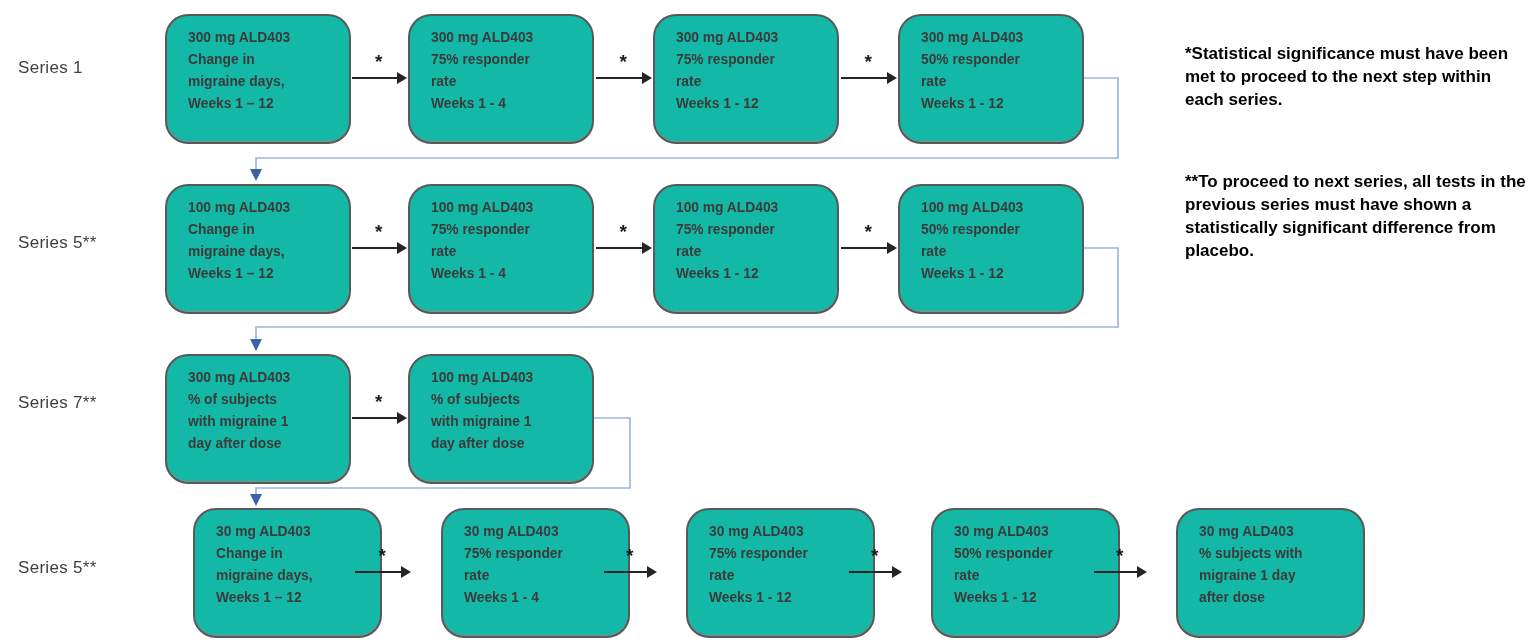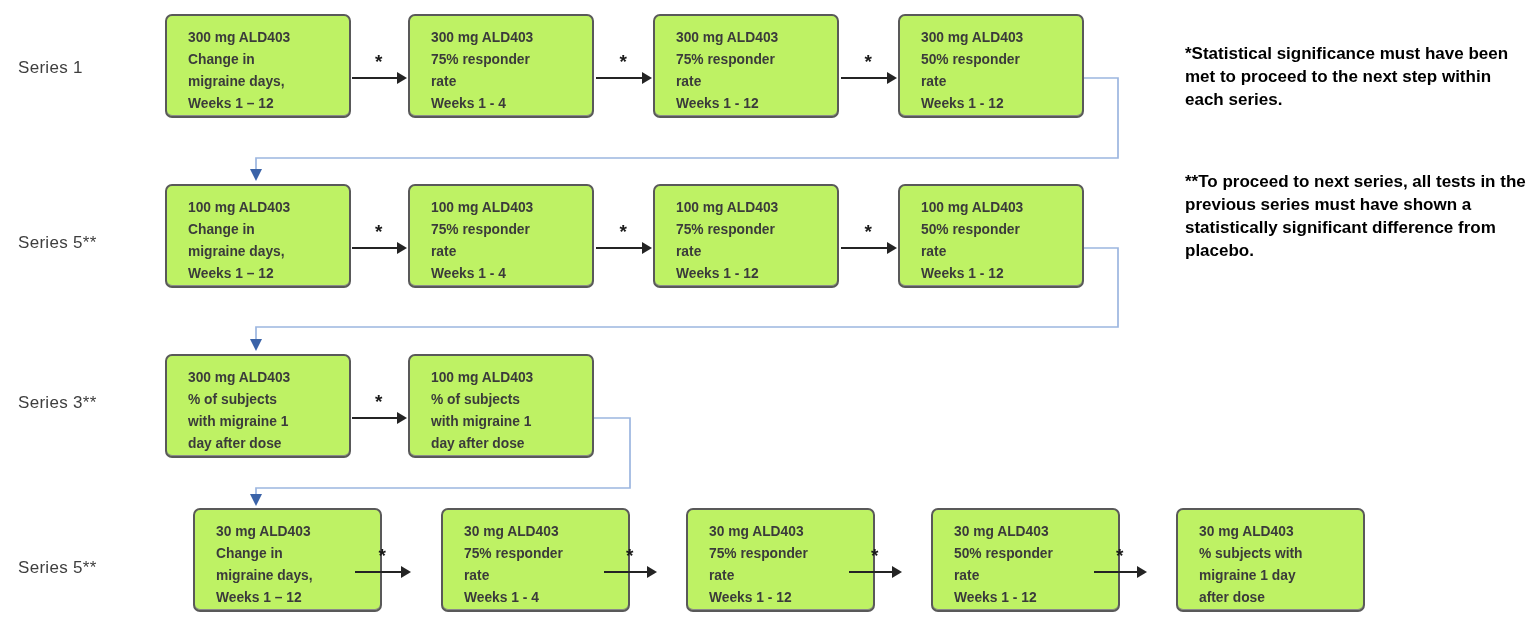--- a/index.html
+++ b/index.html
@@ -5,22 +5,22 @@
   html,body{margin:0;padding:0;background:#ffffff;}
   .canvas{
     position:relative;width:1530px;height:644px;background:#ffffff;
     font-family:"Liberation Sans",sans-serif;overflow:hidden;
   }
   .series-label{
     position:absolute;left:18px;width:130px;
     font-size:17px;font-weight:400;color:#3e3e3e;letter-spacing:.3px;
   }
   .node{
-    position:absolute;width:186px;height:104px;background:#bef264;
-    border:2px solid #595959;border-radius:7px;box-sizing:border-box;
+    position:absolute;width:186px;height:130px;background:#14b8a6;
+    border:2px solid #595959;border-radius:23px;box-sizing:border-box;
     padding:11px 6px 0 21px;
     box-shadow:0 -1px 0 0 #8a8a8a inset;
   }
   .r4 .node{width:189px;margin-left:28px;}
   .node .ln{
     display:block;font-size:13.8px;font-weight:600;color:#3b3b3b;
     line-height:22px;white-space:nowrap;
   }
   .harrow{position:absolute;height:46px;}
   .harrow .star{
@@ -50,21 +50,21 @@
     <polyline points="1084,78 1118,78 1118,158 256,158 256,171" fill="none" stroke="#9cb6e0" stroke-width="1.7"></polyline>
     <polygon points="250,169 262,169 256,181" fill="#3b63a8"></polygon>
     <polyline points="1084,248 1118,248 1118,327 256,327 256,341" fill="none" stroke="#9cb6e0" stroke-width="1.7"></polyline>
     <polygon points="250,339 262,339 256,351" fill="#3b63a8"></polygon>
     <polyline points="594,418 630,418 630,488 256,488 256,495" fill="none" stroke="#9cb6e0" stroke-width="1.7"></polyline>
     <polygon points="250,494 262,494 256,506" fill="#3b63a8"></polygon>
   </svg>
 
   <div class="series-label" style="top:58px">Series 1</div>
   <div class="series-label" style="top:233px">Series 5**</div>
-  <div class="series-label" style="top:393px">Series 3**</div>
+  <div class="series-label" style="top:393px">Series 7**</div>
   <div class="series-label" style="top:558px">Series 5**</div>
 
   <div class="row r1">
     <div class="node" style="left:165px;top:14px">
       <span class="ln">300 mg ALD403</span>
       <span class="ln">Change in</span>
       <span class="ln">migraine days,</span>
       <span class="ln">Weeks 1 – 12</span>
     </div>
     <div class="harrow" style="left:352px;top:55px;width:55px">

